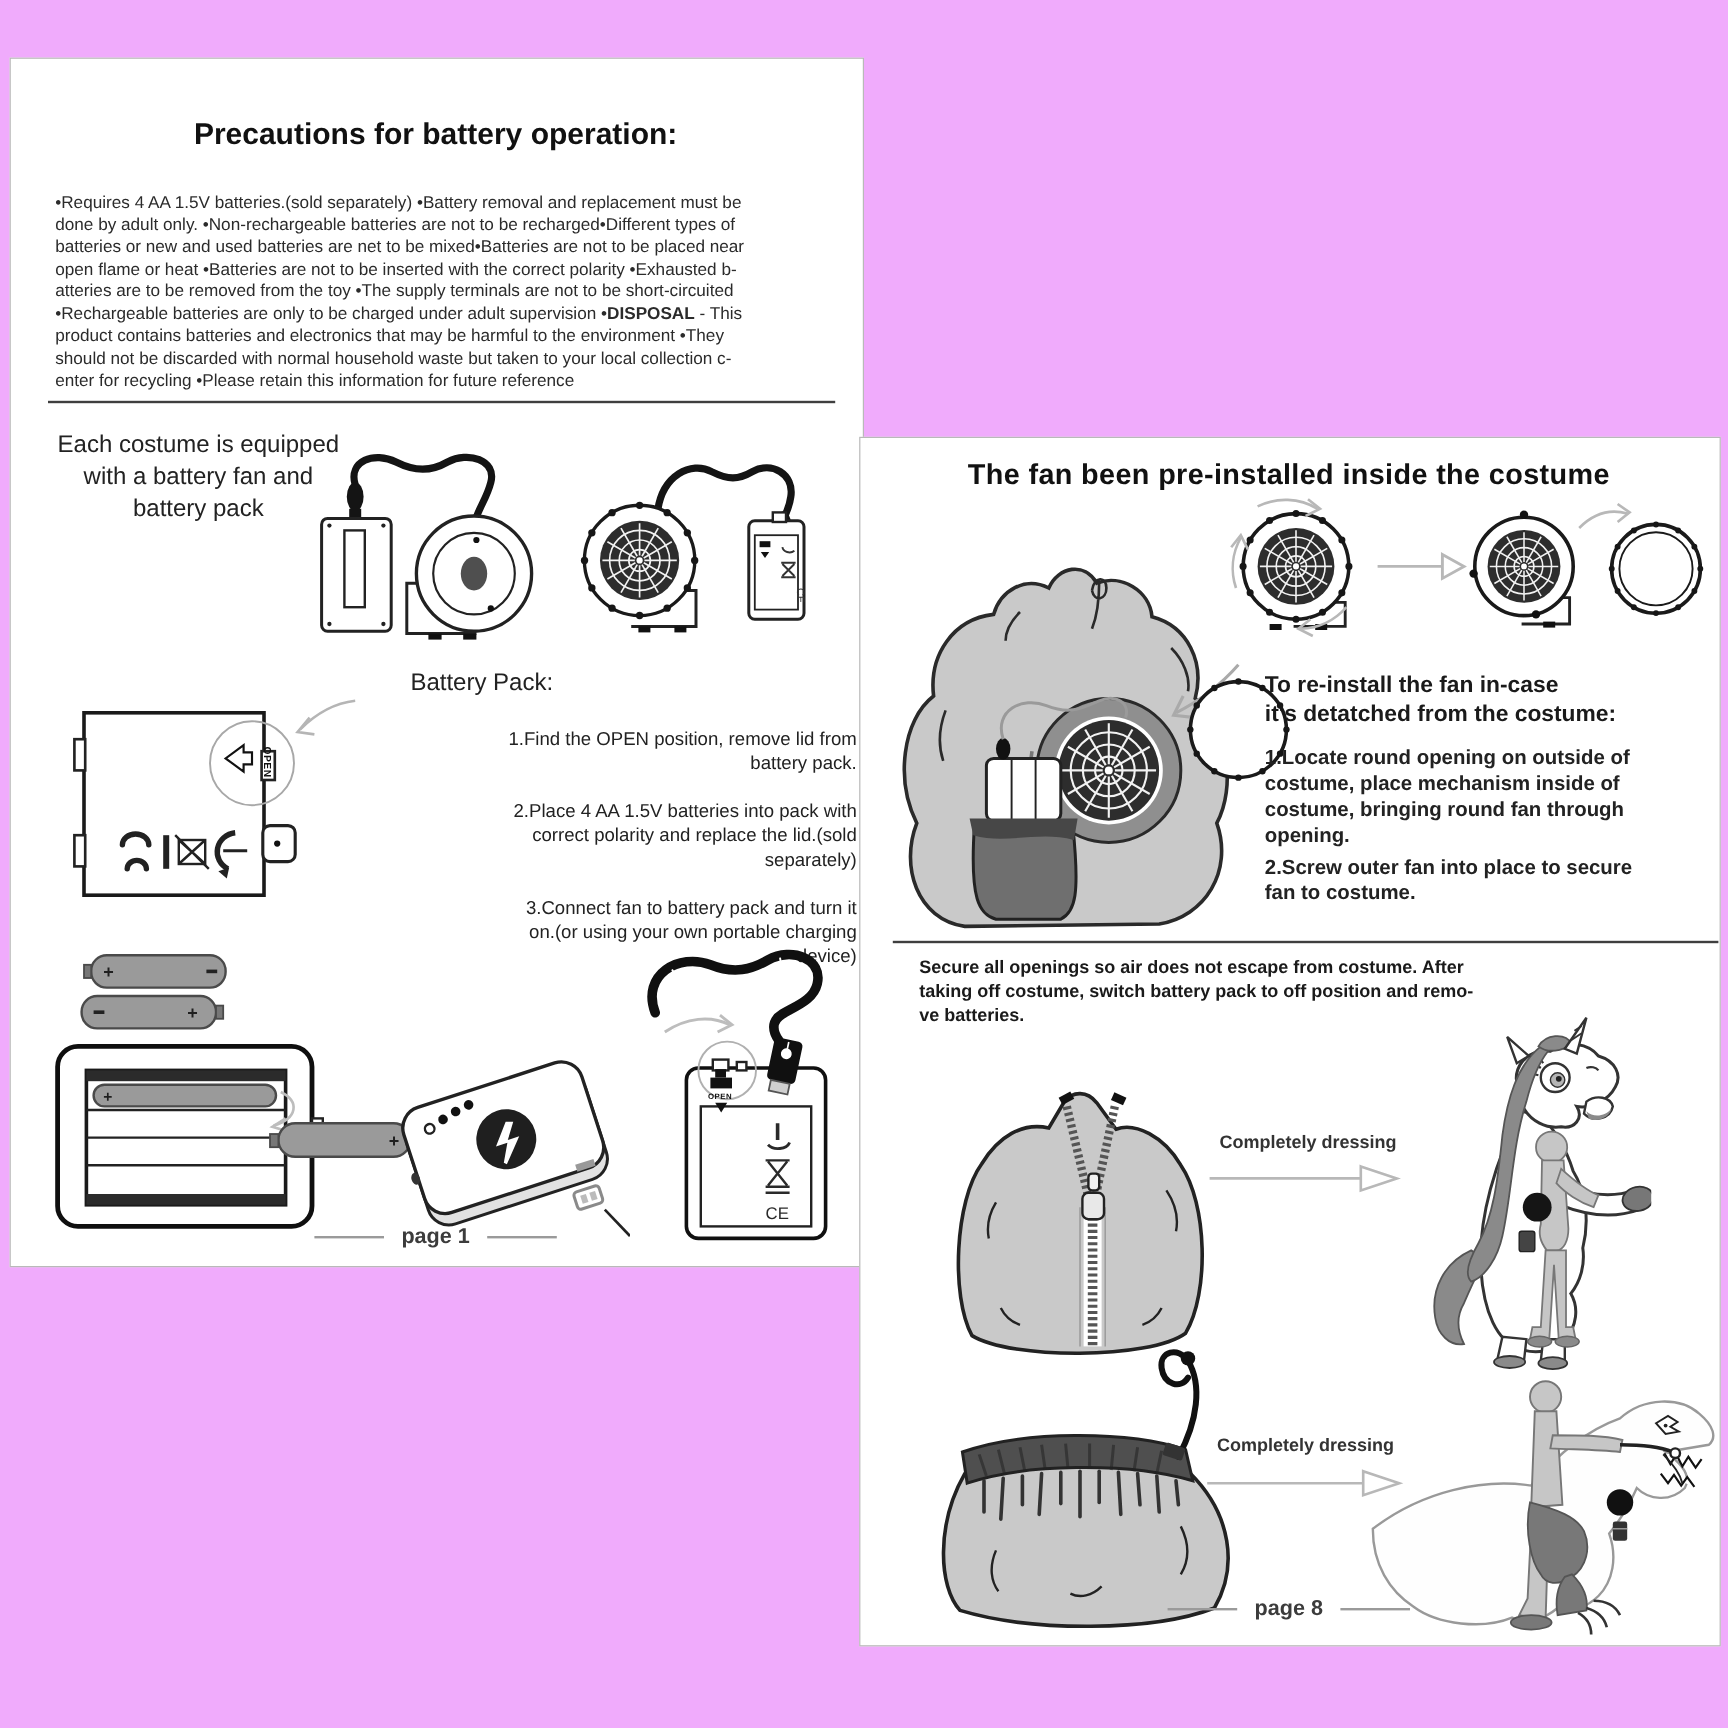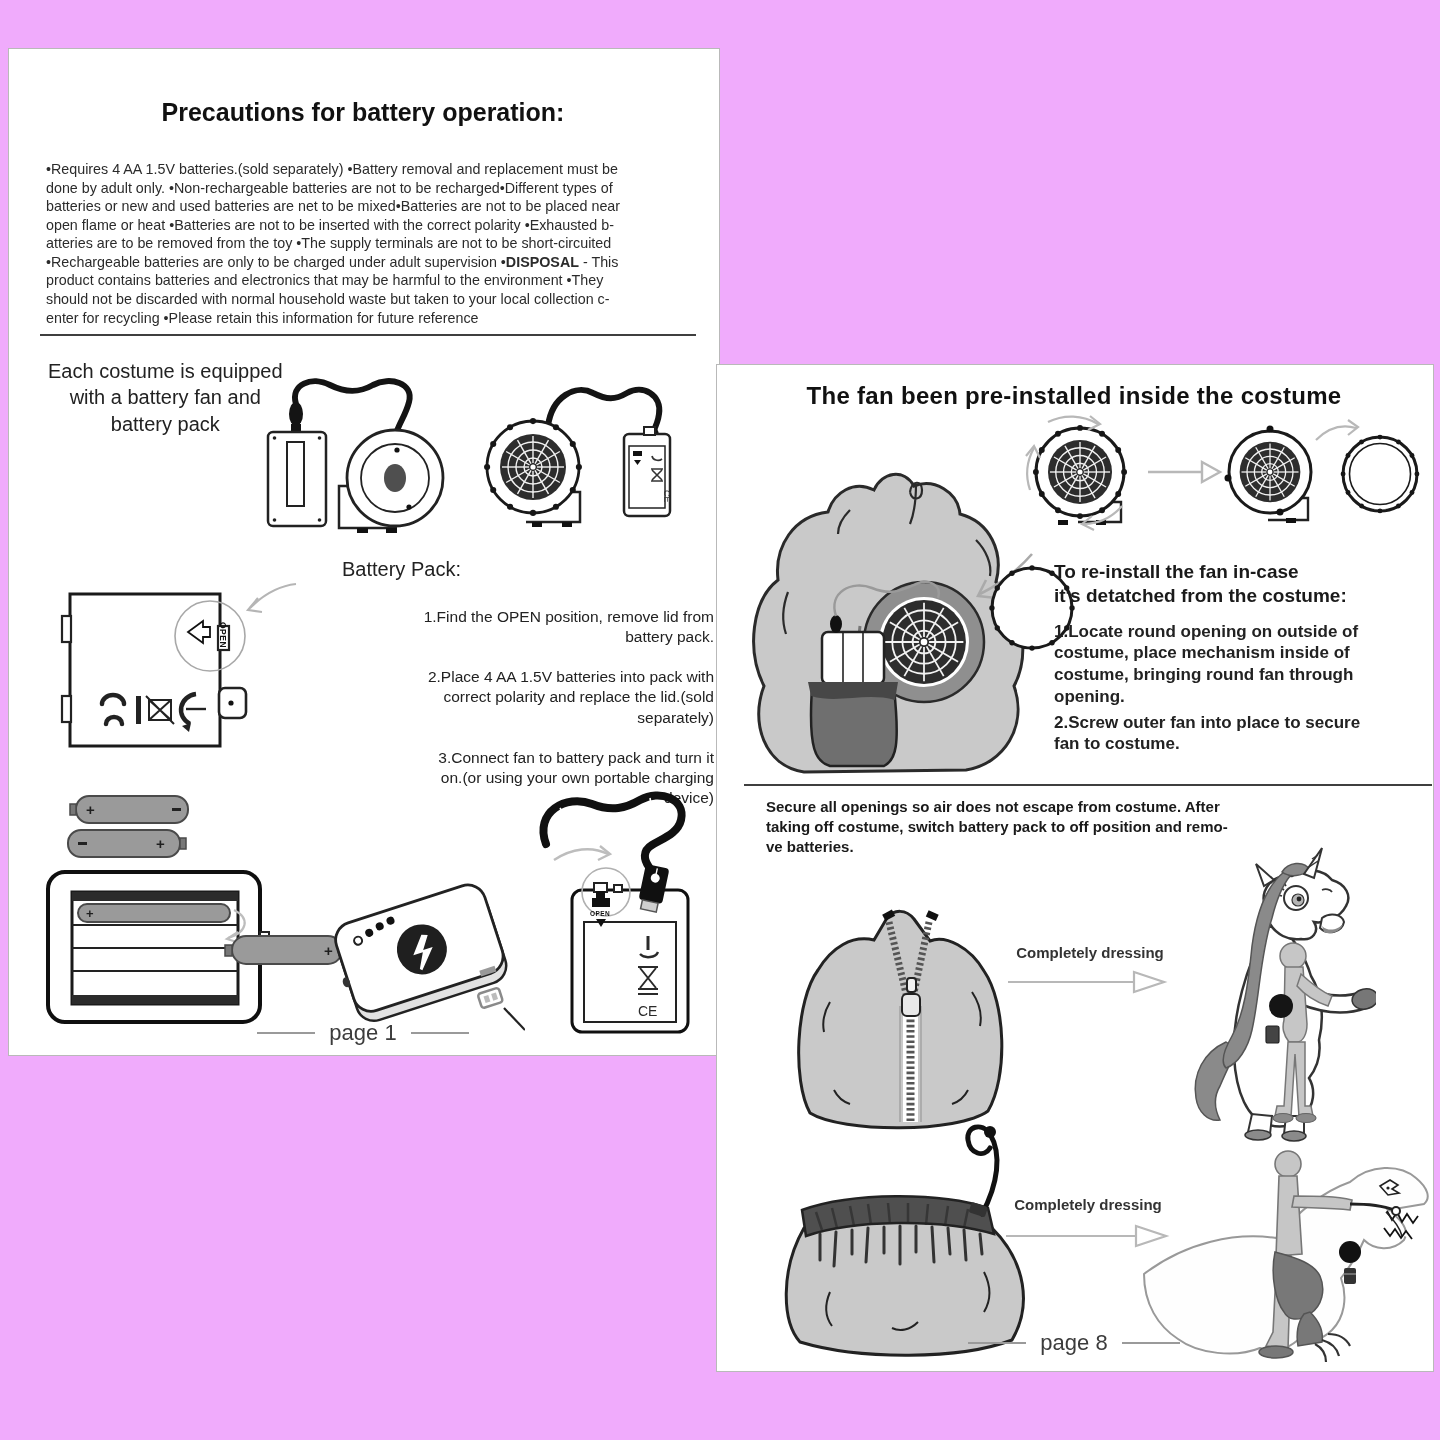--- a/index.html
+++ b/index.html
@@ -14,21 +14,21 @@
   .equip{font-size:20px;line-height:1.32;color:#222;text-align:center;}
   .bp-head{font-size:20px;color:#222;margin:0 0 26px 0;font-weight:normal;}
   .bp-step{font-size:15.5px;line-height:1.3;color:#222;margin:0 0 20px 0;text-align:right;}
   .p2-title{width:716px;text-align:center;font-size:24px;font-weight:bold;color:#111;letter-spacing:.3px;}
   .re-head{font-size:19px;font-weight:bold;line-height:1.28;color:#1a1a1a;margin:0 0 12px 0;}
   .re-step{font-size:17px;font-weight:bold;line-height:1.28;color:#222;margin:0 0 4px 0;}
   .secure{font-size:15px;font-weight:bold;line-height:1.32;color:#1a1a1a;}
   .dress-label{font-size:15px;font-weight:bold;color:#333;text-align:center;width:176px;}
   .page-label{display:flex;align-items:center;justify-content:center;gap:14px;}
   .page-label .dash{width:58px;height:2px;background:#9a9a9a;}
-  .page-label .txt{font-size:22px;font-weight:normal;color:#3c3c3c;}
+  .page-label .txt{font-size:18px;font-weight:bold;color:#3c3c3c;}
   svg{display:block;}
 </style>
 </head>
 <body>
 
 <div id="canvas">
 
   <svg width="0" height="0" style="position:absolute" aria-hidden="true">
     <defs>
       <g id="fanGrille">

